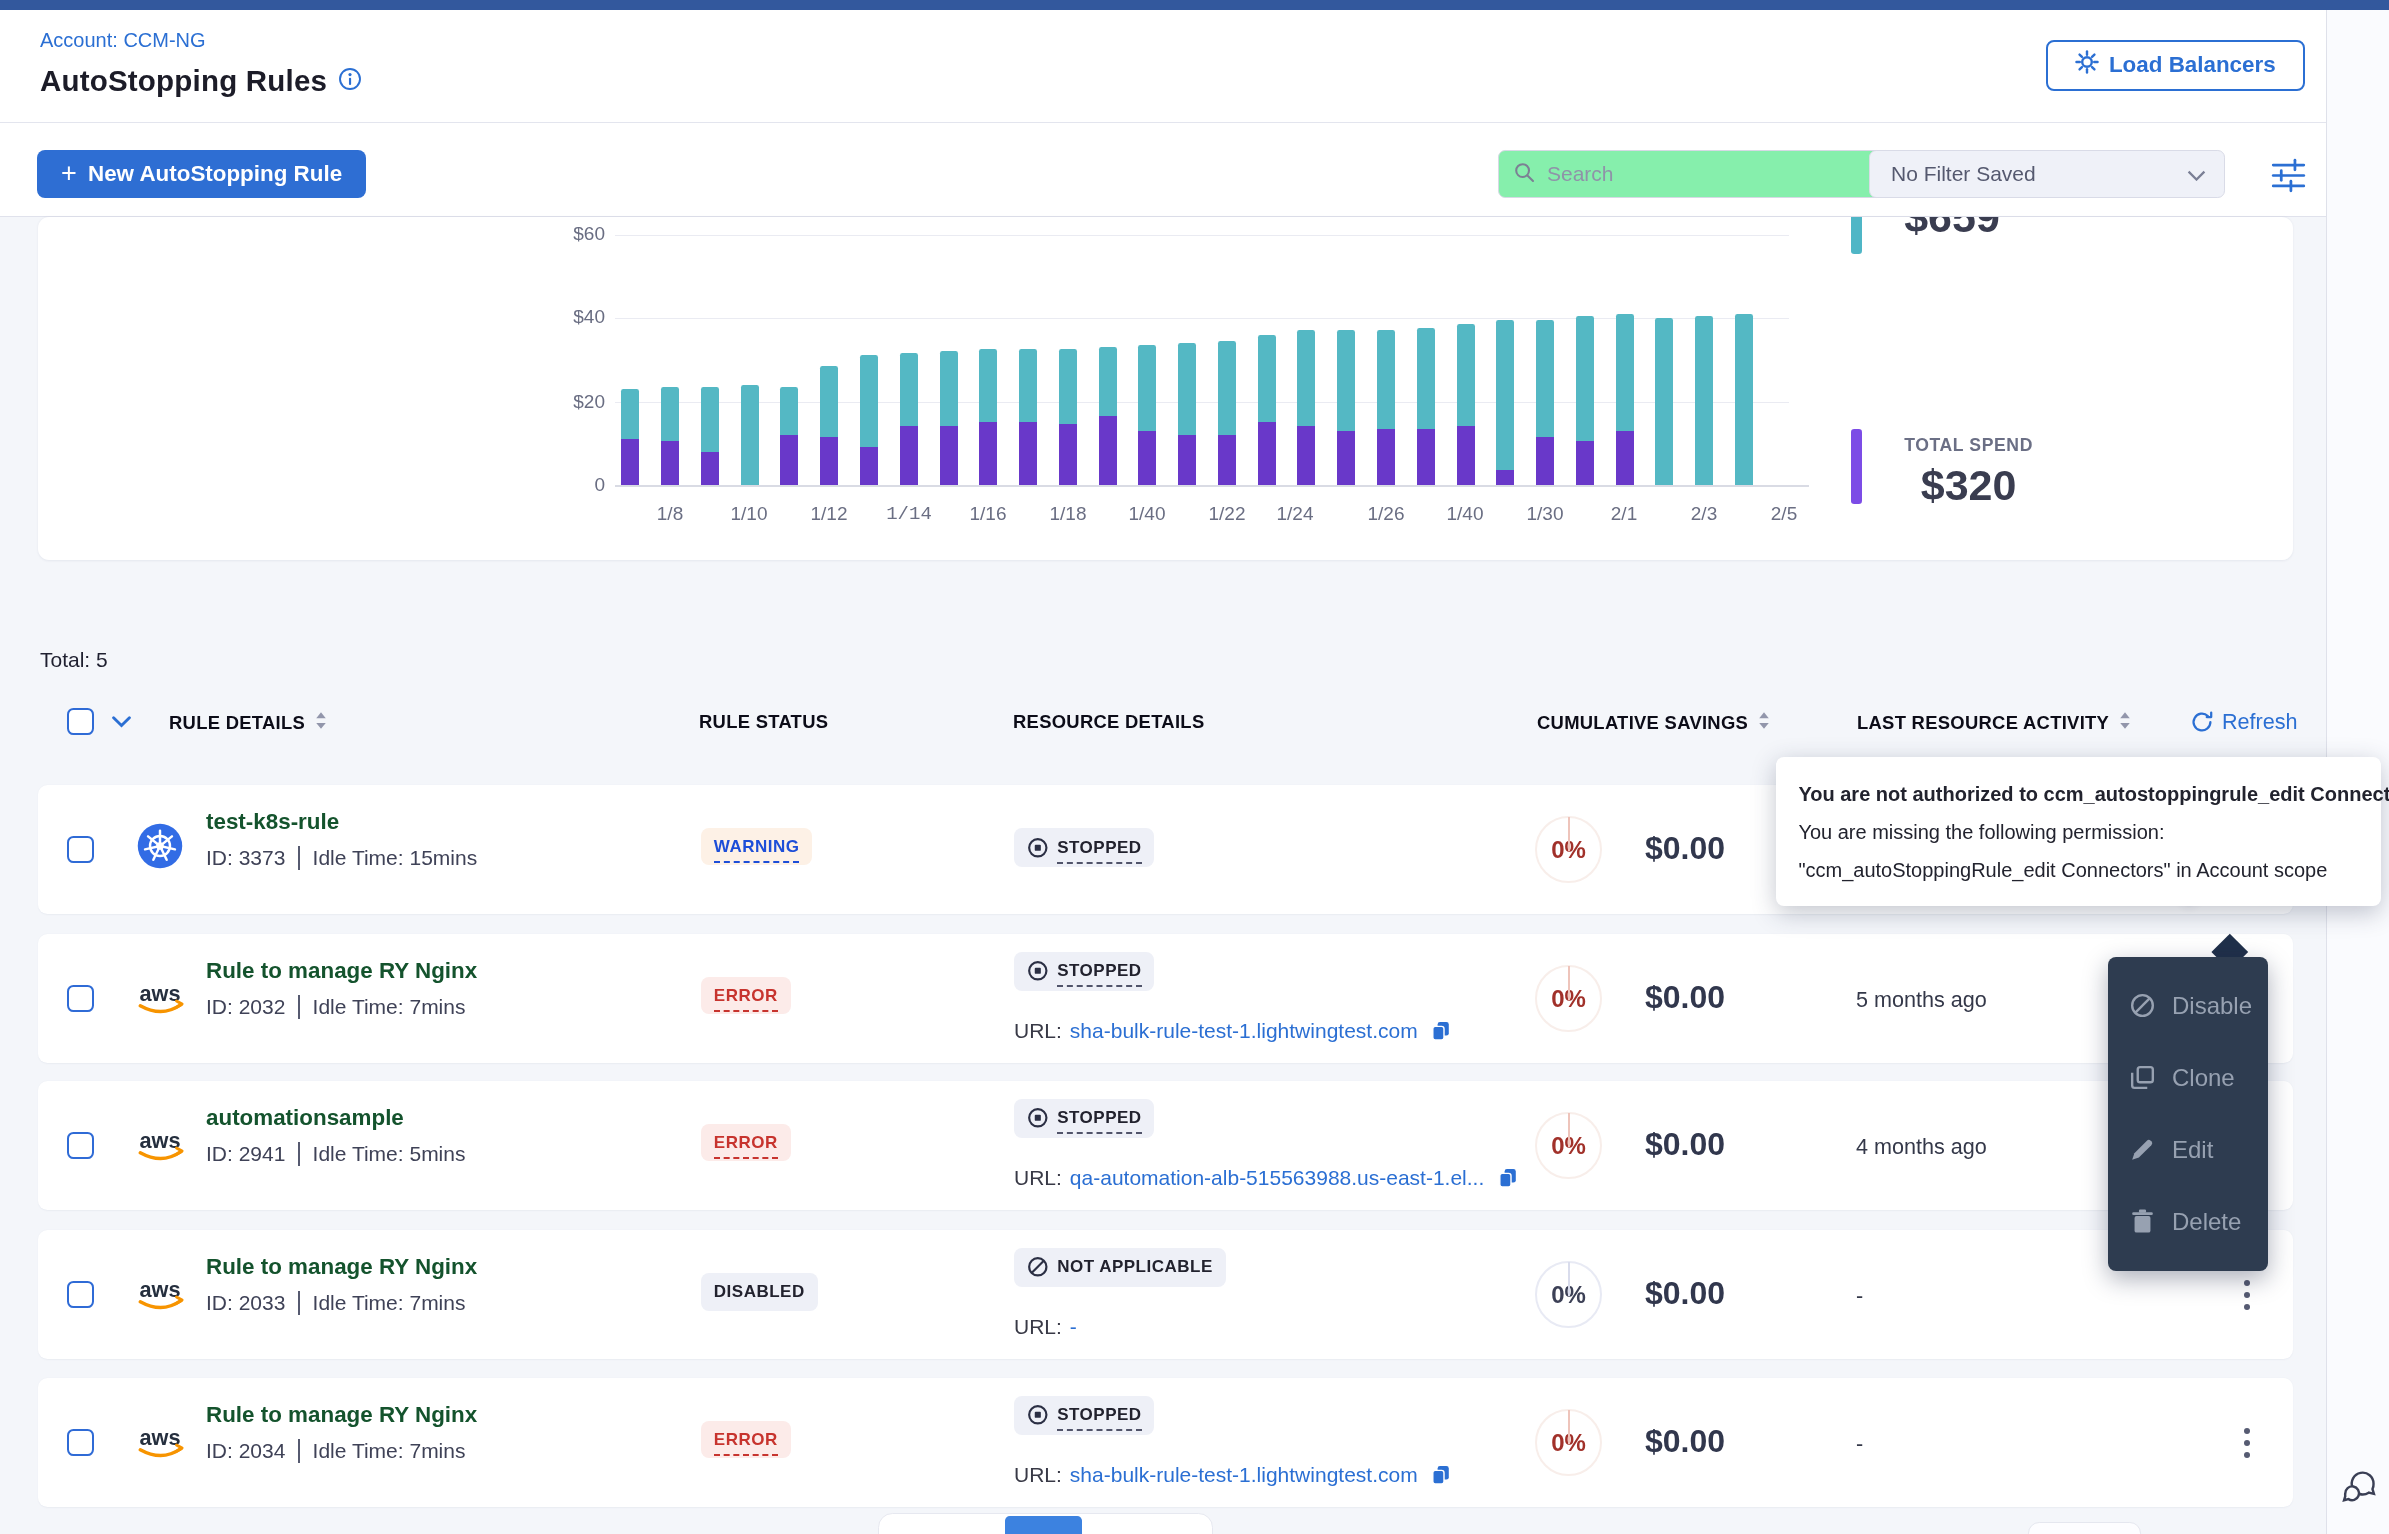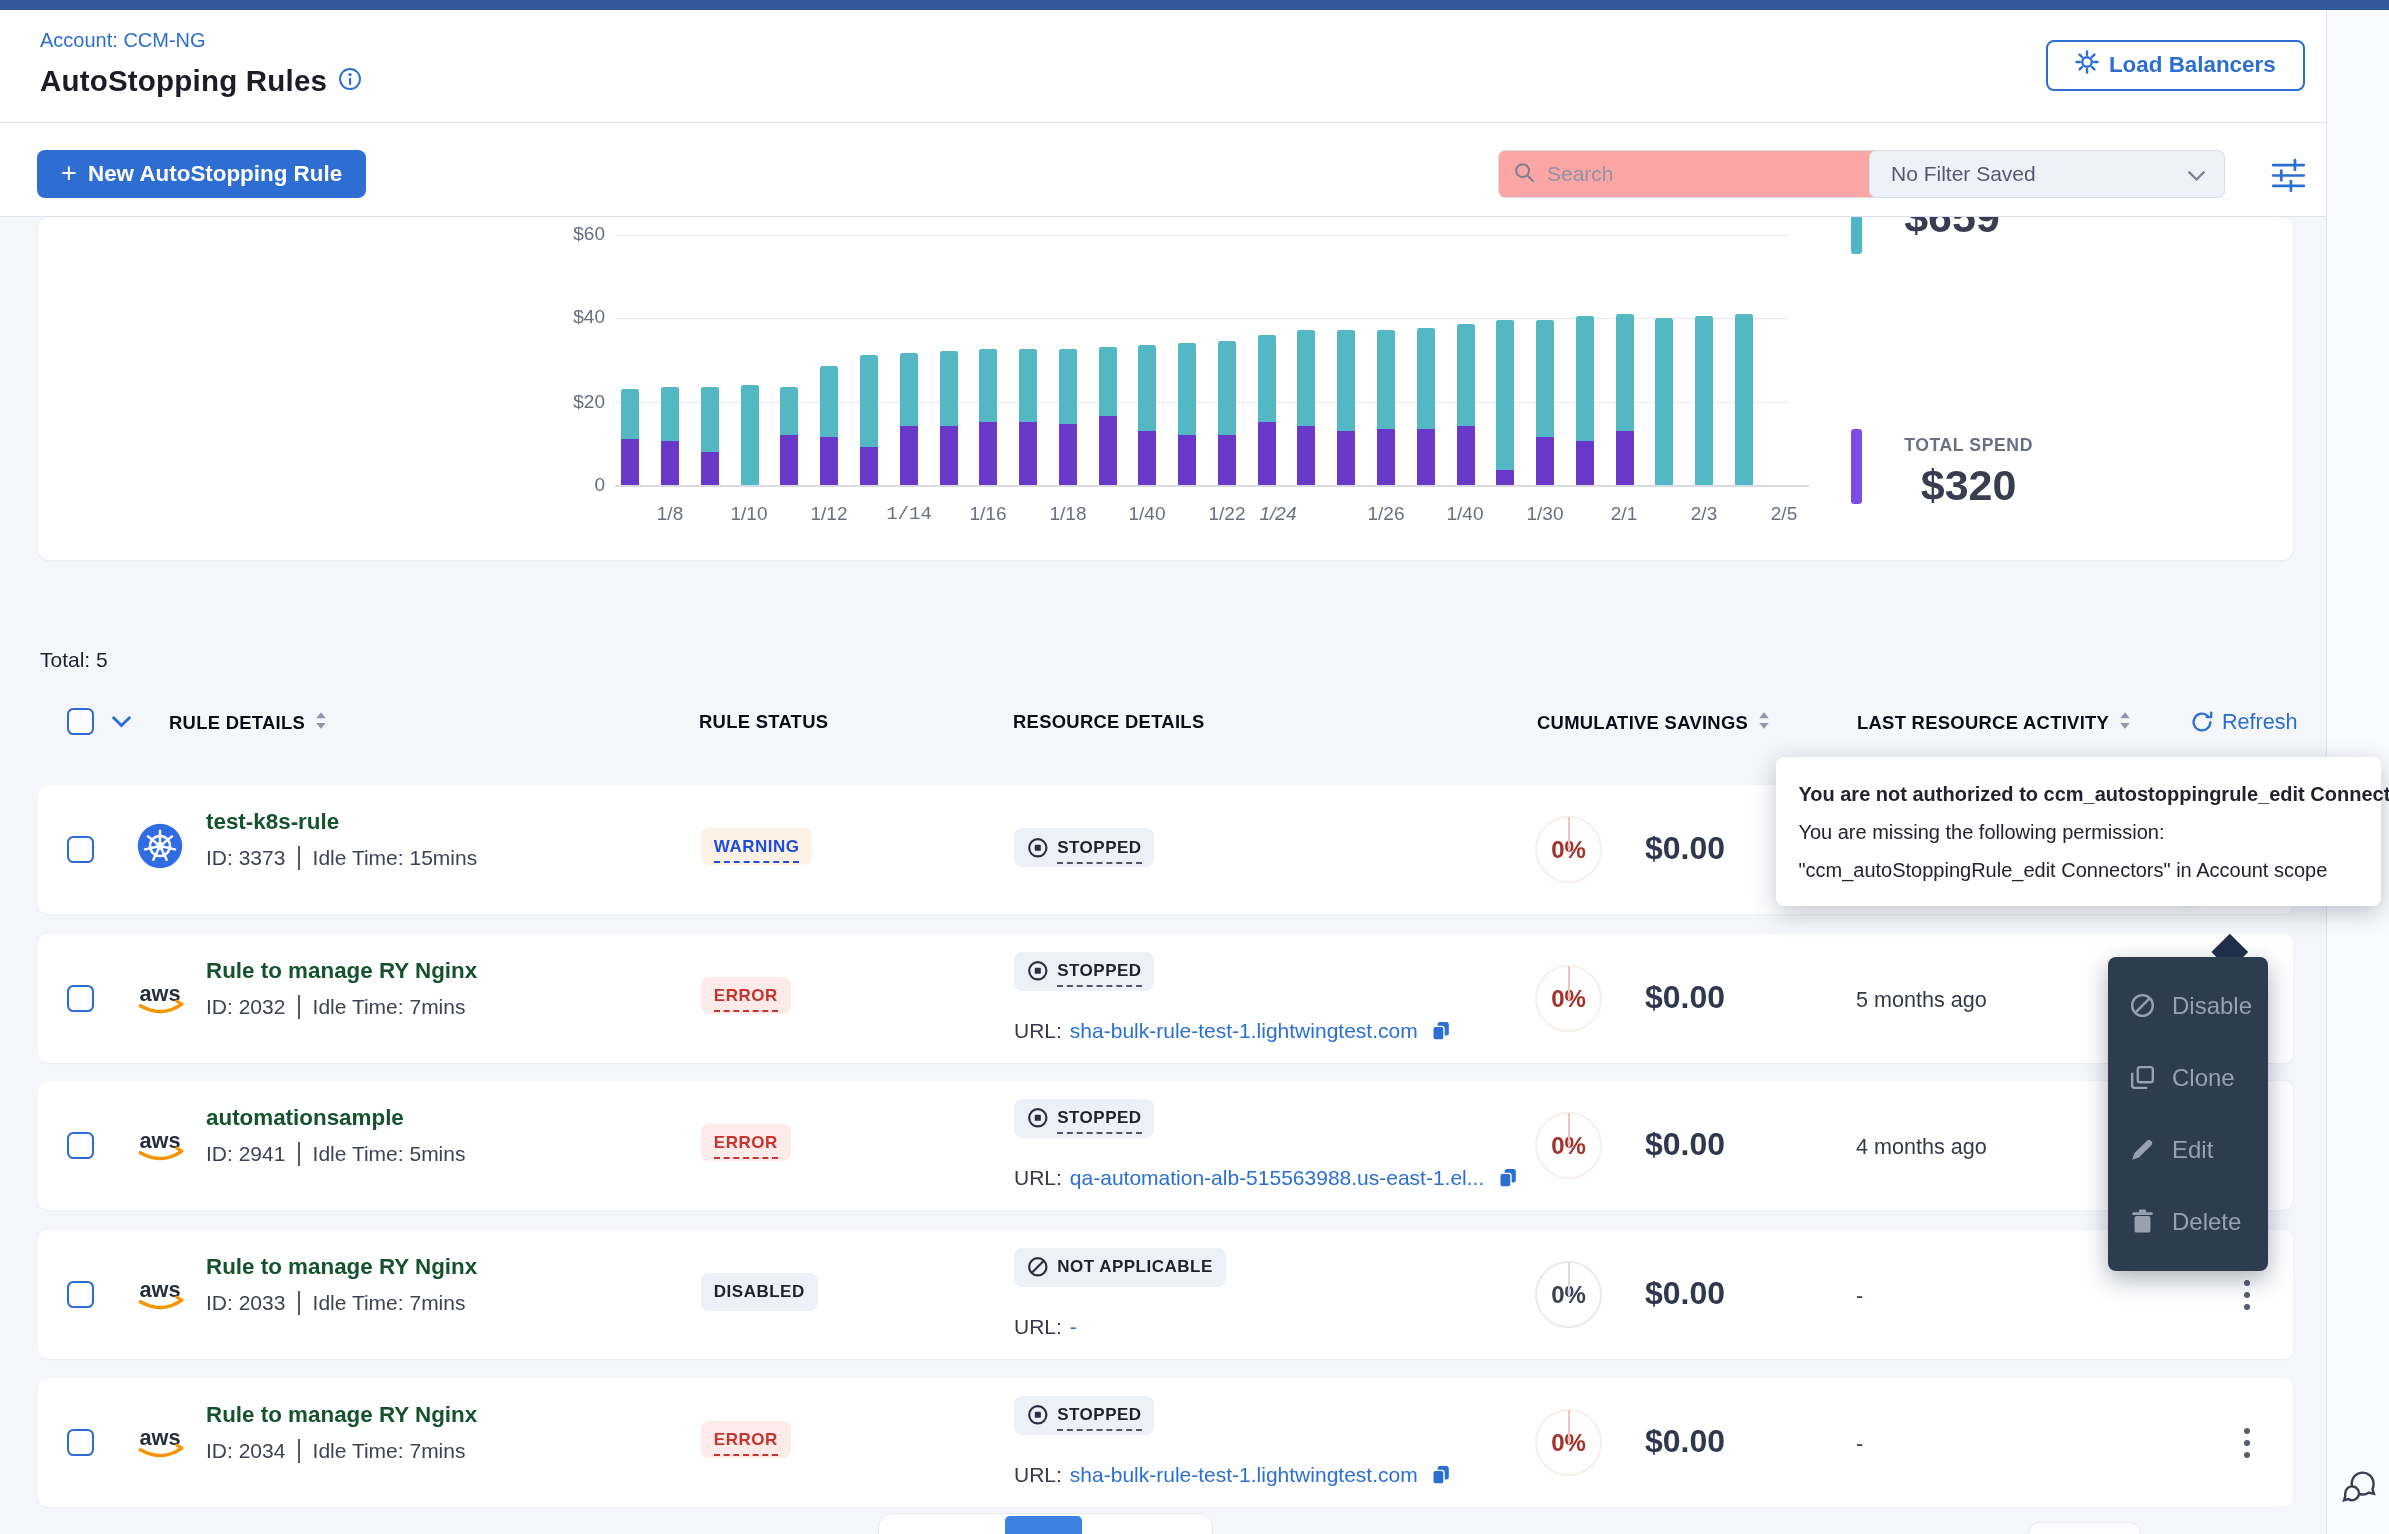--- a/index.html
+++ b/index.html
@@ -11,21 +11,21 @@
   .topbar { position:absolute; left:0; top:0; width:2389px; height:9.6px; background:#33589d; }
   .header-band { position:absolute; left:0; top:9.6px; width:2326px; height:113px; background:#fff; border-bottom:0.8px solid #e3e5ee; }
   .account-link { position:absolute; left:40px; top:19px; font-size:20px; color:#2b6fd3; }
   .page-title-wrap { position:absolute; left:40px; top:54px; display:flex; align-items:center; gap:11.2px; }
   .page-title { font-size:29.5px; font-weight:700; color:#1c1c28; letter-spacing:0.2px; }
   .lb-btn { position:absolute; left:2046px; top:30px; width:259px; height:51px; border:2px solid #2b6fd3; border-radius:8px; background:#fff; display:flex; align-items:center; justify-content:center; gap:9.6px; color:#2b6fd3; font-size:22.4px; font-weight:700; cursor:pointer; }
 
   .toolbar-band { position:absolute; left:0; top:123px; width:2326px; height:94px; background:#fff; border-bottom:0.8px solid #e0e2ec; }
   .new-rule-btn { position:absolute; left:37px; top:27px; height:48px; padding:0 24px; background:#2e6ed3; border:none; border-radius:8px; color:#fff; font-size:22.4px; font-weight:700; display:flex; align-items:center; gap:11.2px; cursor:pointer; }
   .plus { font-size:27px; font-weight:400; line-height:0; margin-top:-2.4px; }
-  .search-box { position:absolute; left:1498px; top:27px; width:395px; height:48px; border:1.2px solid #d7d9e5; border-radius:7.2px; background:#fca5a5; display:flex; align-items:center; padding:0 14.4px; gap:11.2px; }
+  .search-box { position:absolute; left:1498px; top:27px; width:395px; height:48px; border:1.2px solid #d7d9e5; border-radius:7.2px; background:#86efac; display:flex; align-items:center; padding:0 14.4px; gap:11.2px; }
   .search-box input { border:none; outline:none; font-size:21px; color:#3c3f55; width:100%; font-family:"Liberation Sans",sans-serif; background:transparent; }
   .search-box input::placeholder { color:#8f93a8; }
   .filter-select { position:absolute; left:1869px; top:27px; width:356px; height:48px; border:1.2px solid #d9dbe7; border-radius:7.2px; background:#eff1f8; display:flex; align-items:center; justify-content:space-between; padding:0 17.6px 0 21px; font-size:21px; color:#55596f; cursor:pointer; }
   .filter-icon-btn { position:absolute; left:2270px; top:34px; width:37px; height:37px; cursor:pointer; }
 
   
   .chart-card { position:absolute; left:38px; top:217px; width:2255px; height:343px; background:#fff; border-radius:11.2px; box-shadow:0 0.8px 2.4px rgba(35,45,90,.07); overflow:hidden; }
   .donut-wrap { position:absolute; left:56px; top:9.6px; width:268px; height:268px; }
   .donut-center { position:absolute; left:0; top:0; width:268px; height:268px; display:flex; align-items:center; justify-content:center; font-size:50px; font-weight:700; color:#54b8c4; }
   .ytick { position:absolute; width:88px; text-align:right; font-size:19px; color:#696d82; left:479px; }
@@ -260,21 +260,21 @@
           <div class="bar" style="left: 1080px; height: 169px; background: rgb(84, 184, 196);"></div>
           <div class="bar" style="left: 1120px; height: 171px; background: rgb(84, 184, 196);"></div>
           <div class="xlabel" style="left: 55px;">1/8</div>
           <div class="xlabel" style="left: 134px;">1/10</div>
           <div class="xlabel" style="left: 214px;">1/12</div>
           <div class="xlabel" style="left: 294px; font-family: Liberation Mono, monospace;">1/14</div>
           <div class="xlabel" style="left: 373px;">1/16</div>
           <div class="xlabel" style="left: 453px;">1/18</div>
           <div class="xlabel" style="left: 532px;">1/40</div>
           <div class="xlabel" style="left: 612px;">1/22</div>
-          <div class="xlabel" style="left: 663px; font-style: italic;">1/24</div>
+          <div class="xlabel" style="left: 680px;">1/24</div>
           <div class="xlabel" style="left: 771px;">1/26</div>
           <div class="xlabel" style="left: 850px;">1/40</div>
           <div class="xlabel" style="left: 930px;">1/30</div>
           <div class="xlabel" style="left: 1009px;">2/1</div>
           <div class="xlabel" style="left: 1089px;">2/3</div>
           <div class="xlabel" style="left: 1169px;">2/5</div>
         </div>
       </div>
     <div class="legend-item" style="top:-11.2px; height:48px;">
       <div class="legend-marker" style="background:#4fb6c6;"></div>

